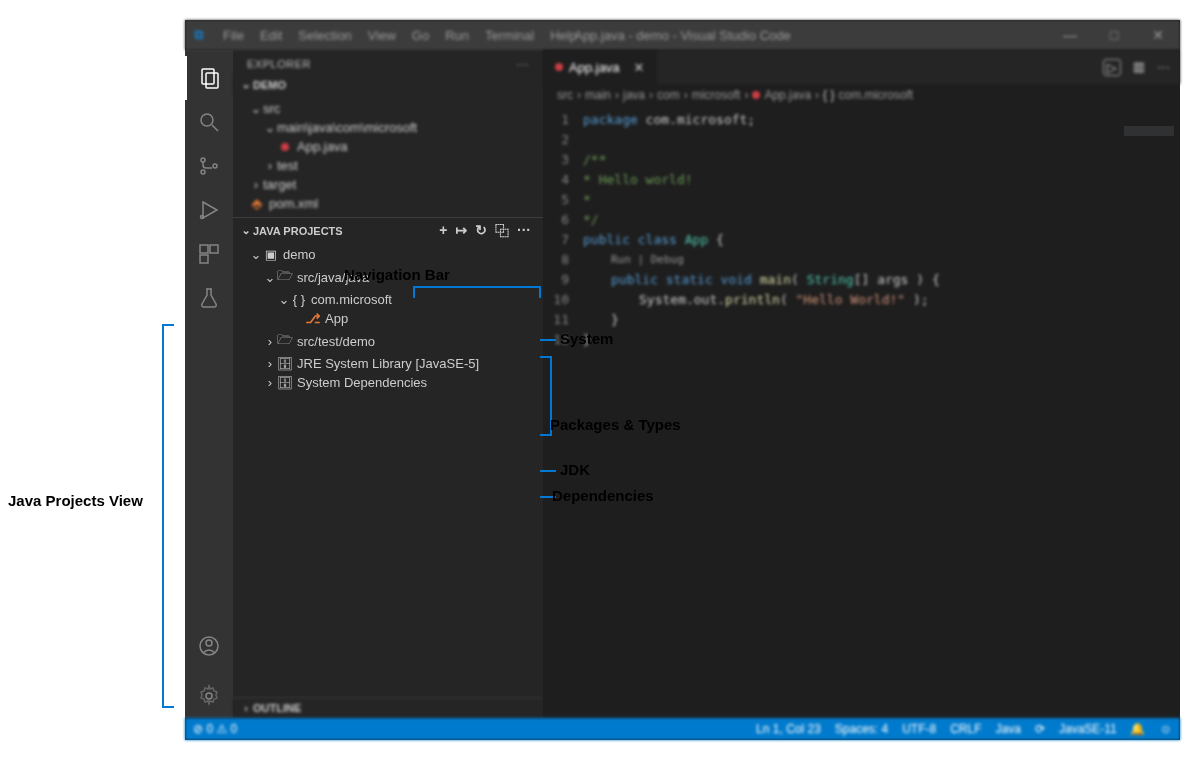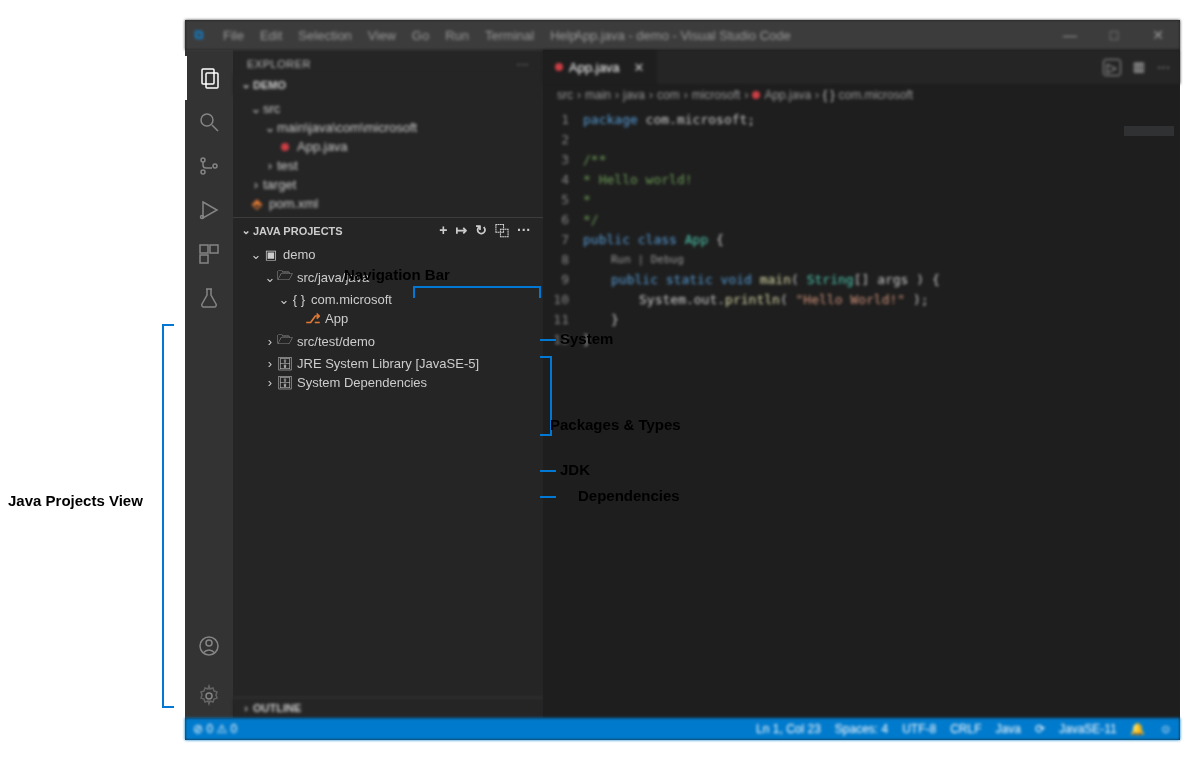--- a/index.html
+++ b/index.html
@@ -79,21 +79,21 @@
 
 <div class="annotation" style="left:560px; top:330px;">System</div>
 <div class="ann-tick" style="left:540px; top:339px; width:16px;"></div>
 
 <div class="annotation" style="left:550px; top:388px;margin-top:28px;">Packages &amp; Types</div>
 <div class="ann-bracket" style="left:540px; top:356px; width:12px; height:80px; border-left:none;"></div>
 
 <div class="annotation" style="left:560px; top:461px;">JDK</div>
 <div class="ann-tick" style="left:540px; top:470px; width:16px;"></div>
 
-<div class="annotation" style="left:578px; top:487px;">Dependencies</div>
+<div class="annotation" style="left:552px; top:487px;">Dependencies</div>
 <div class="ann-tick" style="left:540px; top:496px; width:16px;"></div>
 
 <div class="vscode">
 
   <div class="titlebar">
     <span class="logo">⧉</span>
     <div class="menu">
       <span>File</span>
       <span>Edit</span>
       <span>Selection</span>

